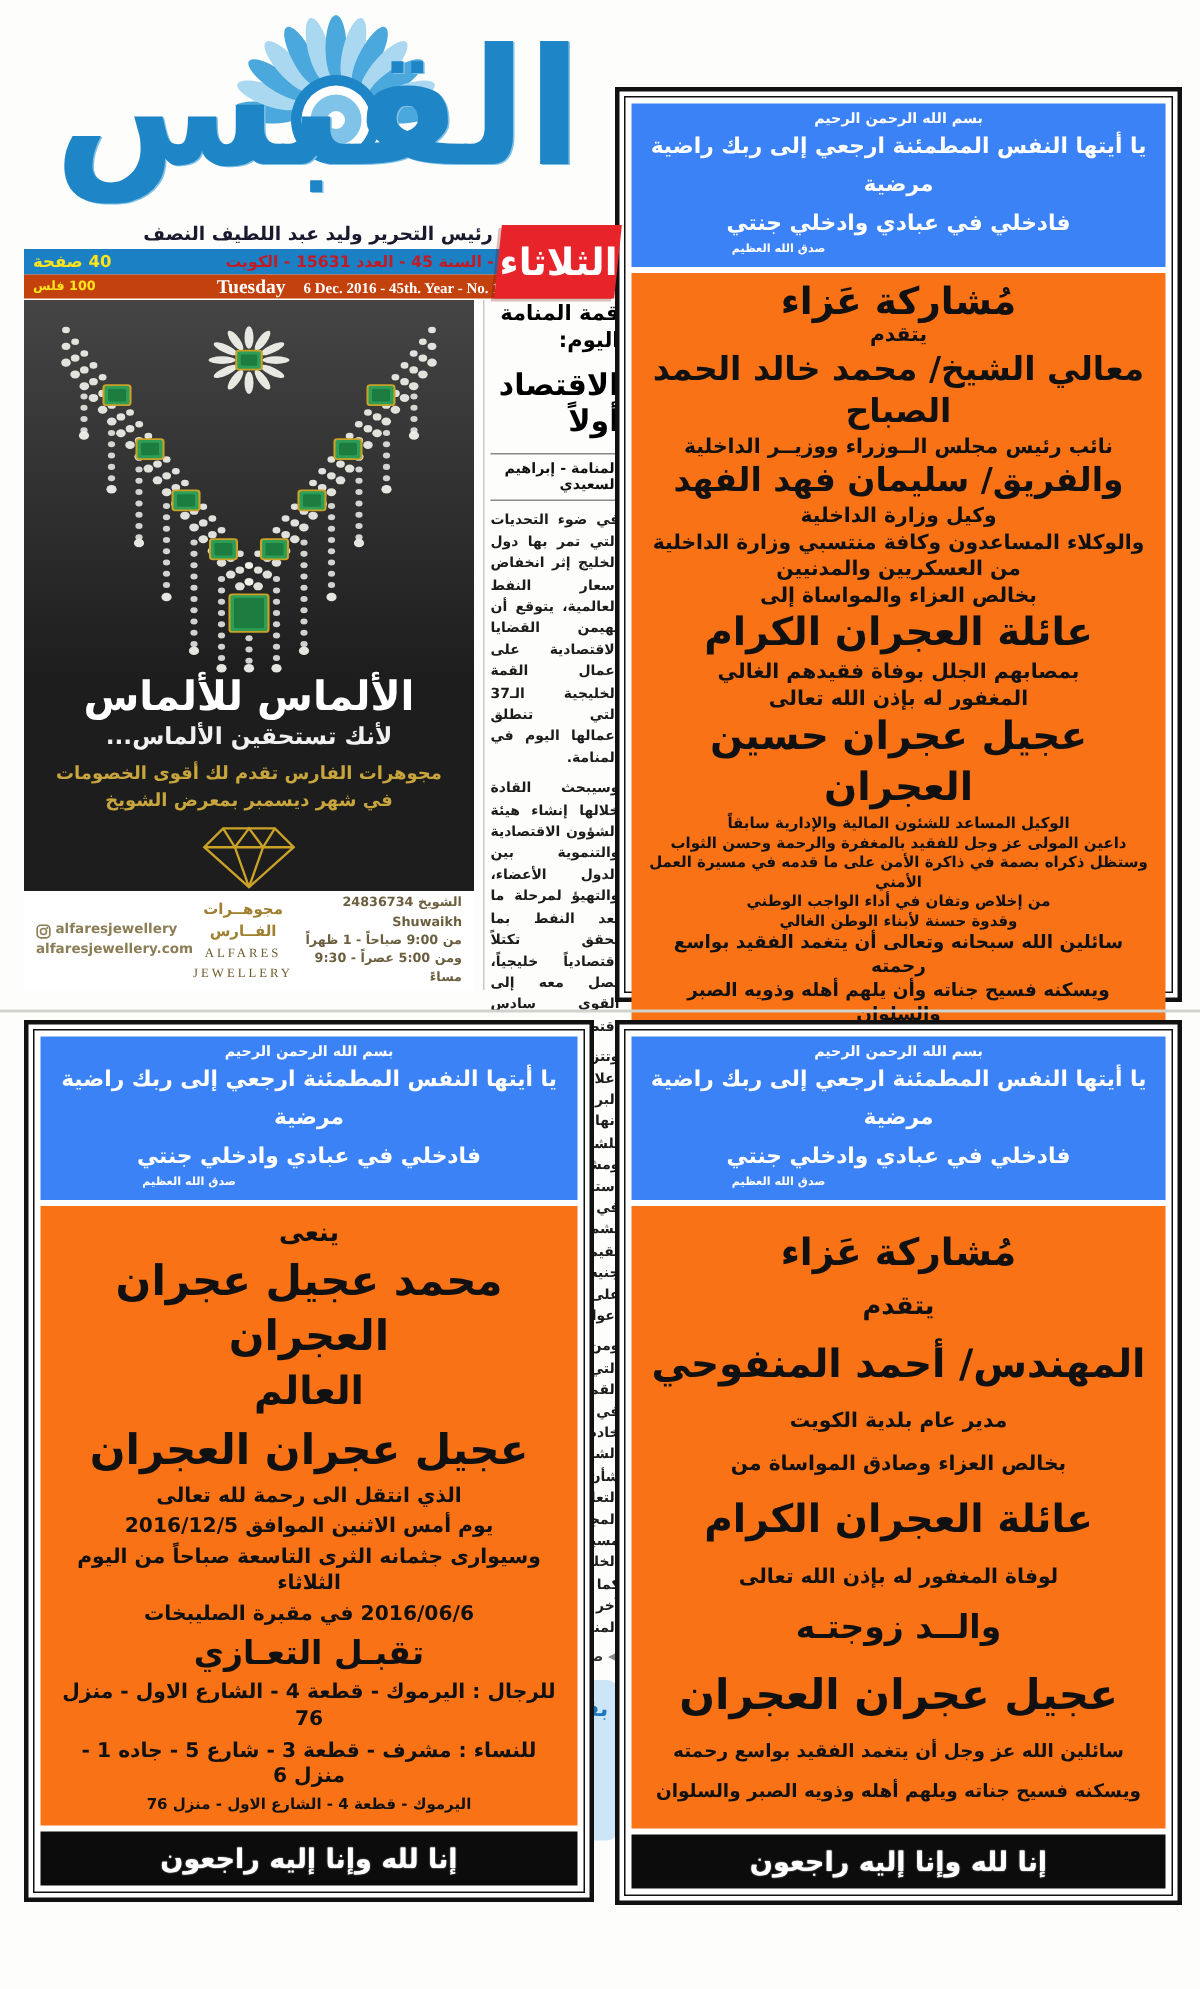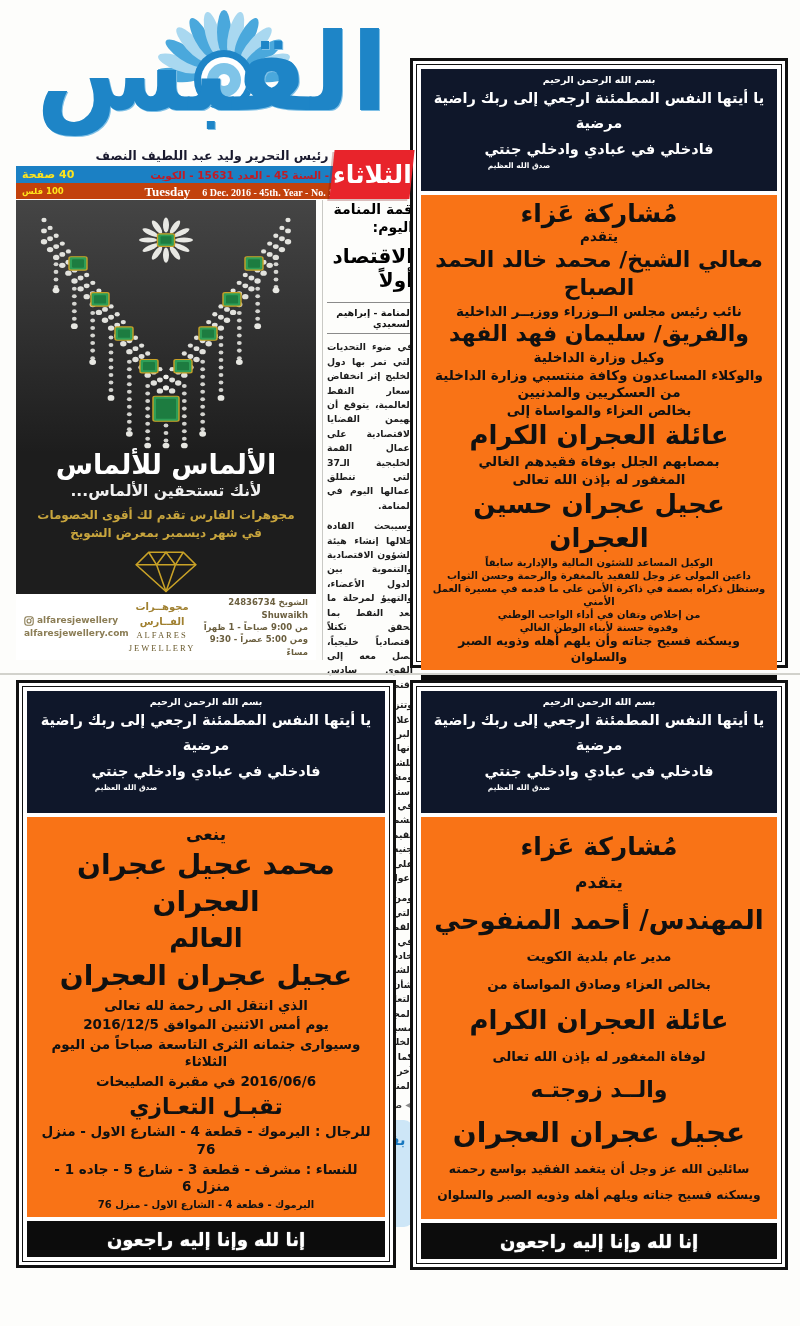--- a/index.html
+++ b/index.html
@@ -63,21 +63,21 @@
   .news-p{font-size:9.3px;font-weight:bold;color:#1c1c1c;text-align:justify;line-height:1.55;margin:6px 0;}
   #news-pageref{font-size:9px;font-weight:bold;color:#333;text-align:right;margin-top:4px;}
   #news-pageref .arr{color:#8a8a8a;font-size:10px;}
   #news-morebox{
     margin-top:10px;background:#cde6f7;border-radius:9px;text-align:center;
     color:#1877bf;font-weight:bold;padding:10px 2px;line-height:1.5;font-size:14.5px;
   }
   
   .obit{border:3px solid #111;background:#fff;padding:3px;box-sizing:border-box;}
   .obit-inner{border:1px solid #111;height:100%;box-sizing:border-box;display:flex;flex-direction:column;background:#fff;}
-  .ob-header{background:#0f172a;margin:4px;padding:5px 8px 21px;color:#fff;text-align:center;}
+  .ob-header{background:#3b82f6;margin:4px;padding:5px 8px 8px;color:#fff;text-align:center;}
   .bismillah{font-size:9.5px;font-weight:bold;}
   .verse{font-size:14.5px;font-weight:bold;font-family:"DejaVu Serif","DejaVu Sans",serif;line-height:1.75;}
   .sadaqa{font-size:7.5px;font-weight:bold;text-align:center;transform:translateX(-80px);}
   .ob-body{flex:1;background:#f97316;margin:0 4px;display:flex;flex-direction:column;justify-content:space-evenly;padding:4px 10px;}
   .ob-title{font-family:"DejaVu Serif","DejaVu Sans",serif;font-size:25px;font-weight:600;color:#111;text-align:center;}
   .ob-line{font-weight:bold;color:#111;text-align:center;line-height:1.3;direction:rtl;}
   .md{font-size:13.5px;}
   .sm{font-size:10px;}
   .sm2{font-size:12.3px;}
   .lg{font-size:17px;}
@@ -484,20 +484,21 @@
       <div class="ob-line md">بخالص العزاء والمواساة إلى</div>
       <div class="ob-line xxl">عائلة العجران الكرام</div>
       <div class="ob-line md">بمصابهم الجلل بوفاة فقيدهم الغالي</div>
       <div class="ob-line md">المغفور له بإذن الله تعالى</div>
       <div class="ob-line xxl">عجيل عجران حسين العجران</div>
       <div class="ob-line sm">الوكيل المساعد للشئون المالية والإدارية سابقاً</div>
       <div class="ob-line sm">داعين المولى عز وجل للفقيد بالمغفرة والرحمة وحسن الثواب</div>
       <div class="ob-line sm">وستظل ذكراه بصمة في ذاكرة الأمن على ما قدمه في مسيرة العمل الأمني</div>
       <div class="ob-line sm">من إخلاص وتفان في أداء الواجب الوطني</div>
       <div class="ob-line sm">وقدوة حسنة لأبناء الوطن الغالي</div>
+      <div class="ob-line sm2">سائلين الله سبحانه وتعالى أن يتغمد الفقيد بواسع رحمته</div>
       <div class="ob-line sm2">ويسكنه فسيح جناته وأن يلهم أهله وذويه الصبر والسلوان</div>
     </div>
     <div class="ob-footer">
       <span>إنا لله وإنا إليه راجعون</span>
     </div>
   </div>
 </div>
 
 <div id="obit-bl" class="abs obit">
   <div class="obit-inner">

